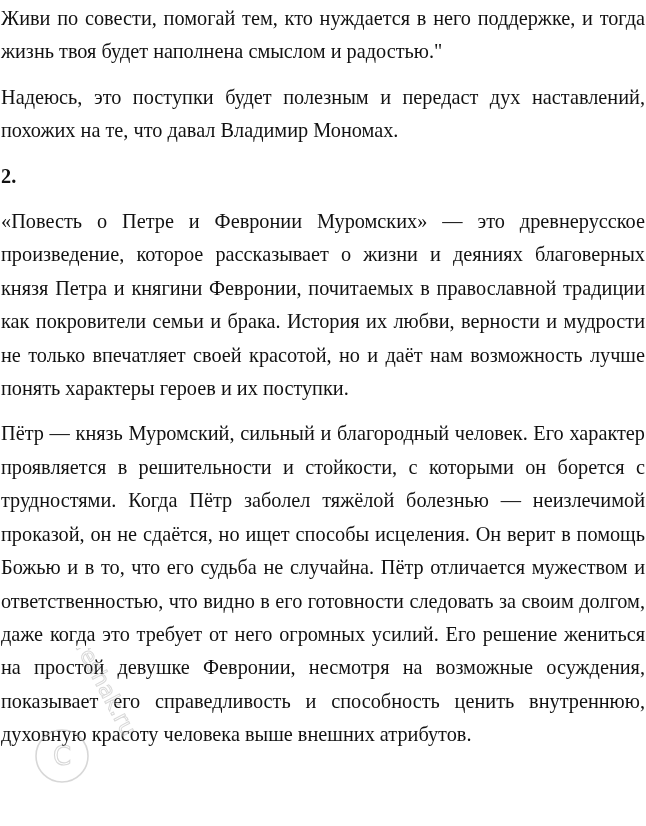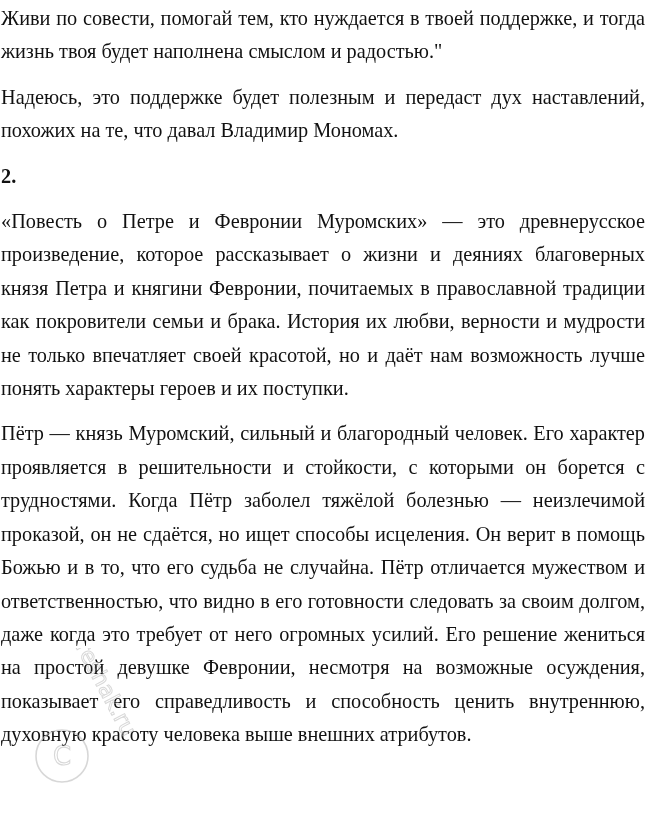--- a/index.html
+++ b/index.html
@@ -46,22 +46,22 @@
       height: 170px;
       pointer-events: none;
       opacity: 0.55;
     }
     .watermark svg { display: block; }
   </style>
 </head>
 <body>
 
 <div class="page">
-  <p class="para first">Живи по совести, помогай тем, кто нуждается в твоей поддержке, и тогда жизнь твоя будет наполнена смыслом и радостью."</p>
-  <p class="para">Надеюсь, это поддержке будет полезным и передаст дух наставлений, похожих на те, что давал Владимир Мономах.</p>
+  <p class="para first">Живи по совести, помогай тем, кто нуждается в него поддержке, и тогда жизнь твоя будет наполнена смыслом и радостью."</p>
+  <p class="para">Надеюсь, это поступки будет полезным и передаст дух наставлений, похожих на те, что давал Владимир Мономах.</p>
   <p class="heading">2.</p>
   <p class="para">«Повесть о Петре и Февронии Муромских» — это древнерусское произведение, которое рассказывает о жизни и деяниях благоверных князя Петра и княгини Февронии, почитаемых в православной традиции как покровители семьи и брака. История их любви, верности и мудрости не только впечатляет своей красотой, но и даёт нам возможность лучше понять характеры героев и их поступки.</p>
   <p class="para"><span class="bold">Пётр</span><span> — князь Муромский, сильный и благородный человек. Его характер проявляется в решительности и стойкости, с которыми он борется с трудностями. Когда Пётр заболел тяжёлой болезнью — неизлечимой проказой, он не сдаётся, но ищет способы исцеления. Он верит в помощь Божью и в то, что его судьба не случайна. Пётр отличается мужеством и ответственностью, что видно в его готовности следовать за своим долгом, даже когда это требует от него огромных усилий. Его решение жениться на простой девушке Февронии, несмотря на возможные осуждения, показывает его справедливость и способность ценить внутреннюю, духовную красоту человека выше внешних атрибутов.</span></p>
 </div>
 
 <div class="watermark">
   <svg width="130" height="170" viewBox="0 0 130 170">
     <circle cx="48" cy="108" r="26" fill="none" stroke="#b8b8b8" stroke-width="1.6"></circle>
     <text x="48" y="117" text-anchor="middle" font-family="DejaVu Sans, sans-serif" font-size="26" fill="none" stroke="#b8b8b8" stroke-width="1.1">C</text>
     <text x="6" y="30" transform="rotate(62 60 60)" font-family="DejaVu Sans, sans-serif" font-size="22" fill="none" stroke="#b8b8b8" stroke-width="1">reshak.ru</text>

